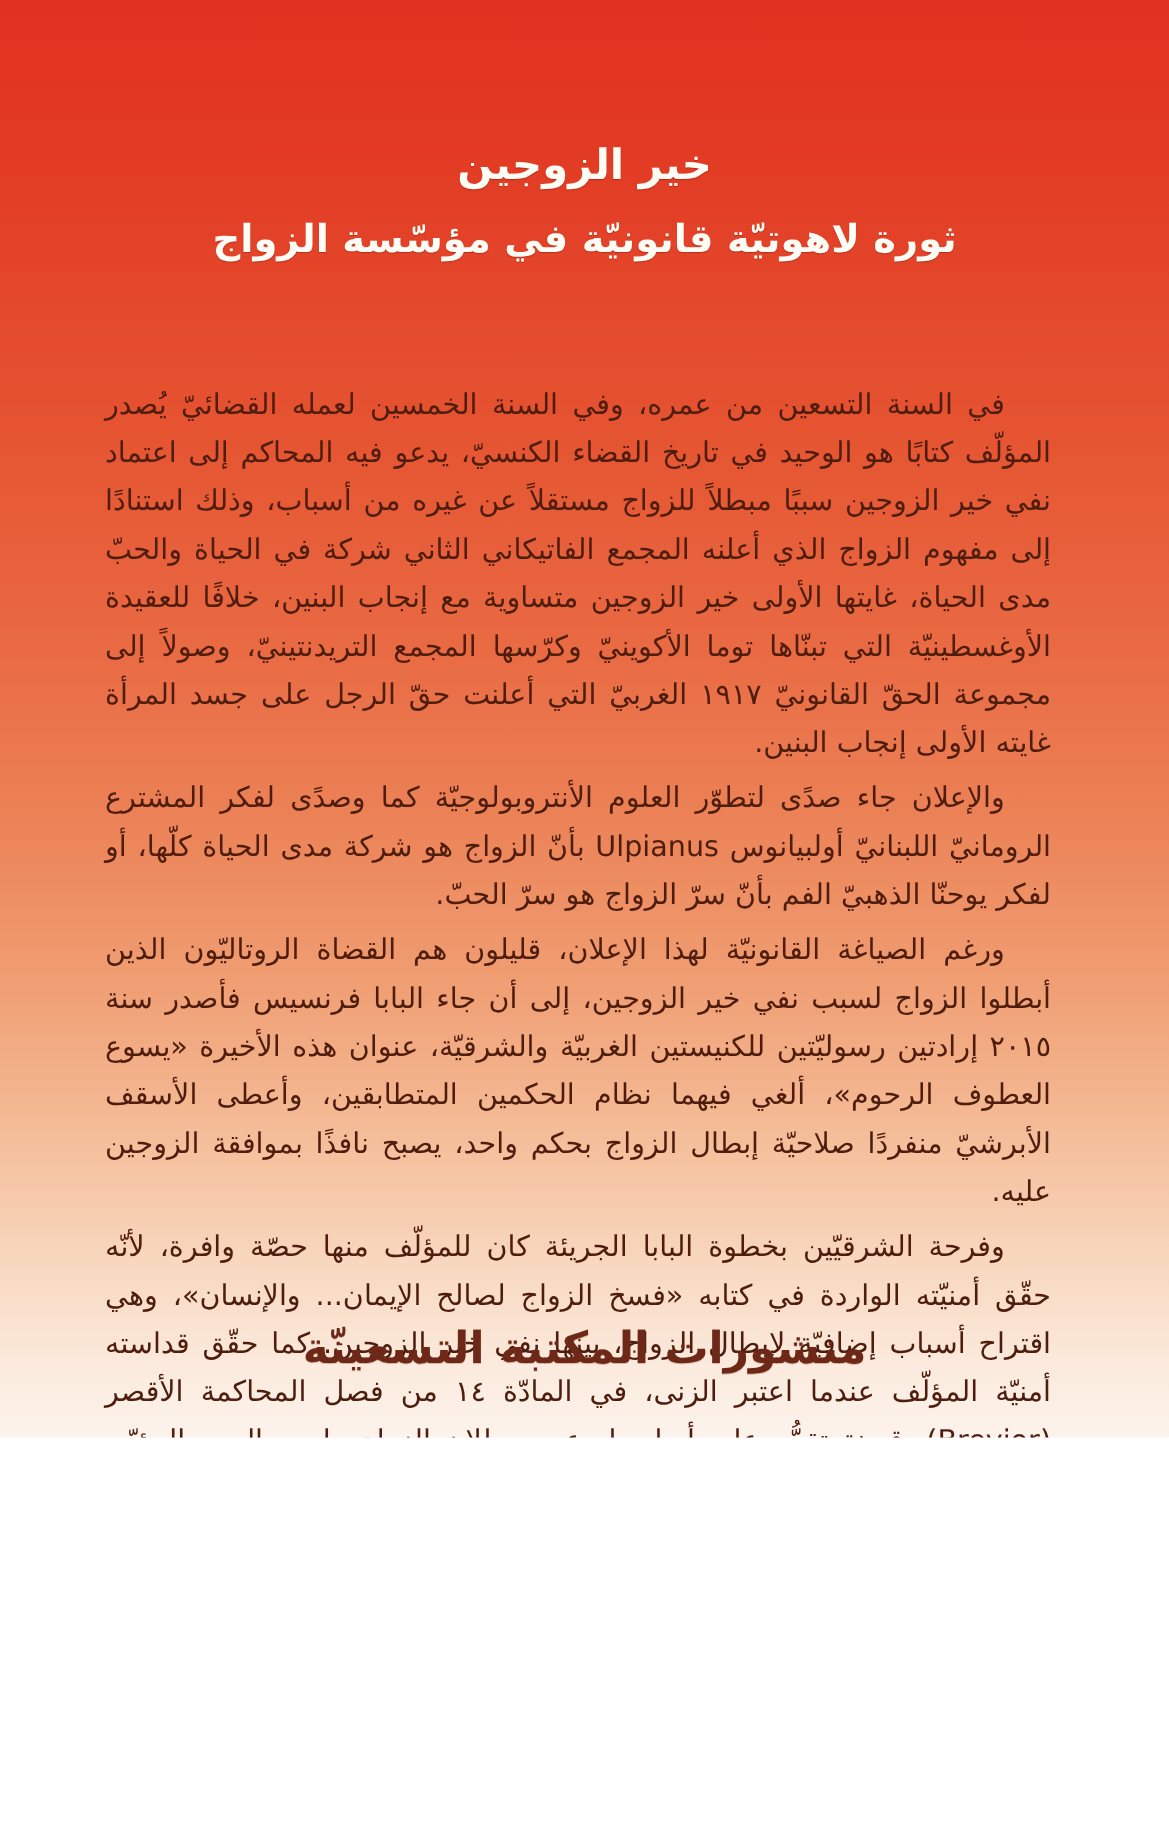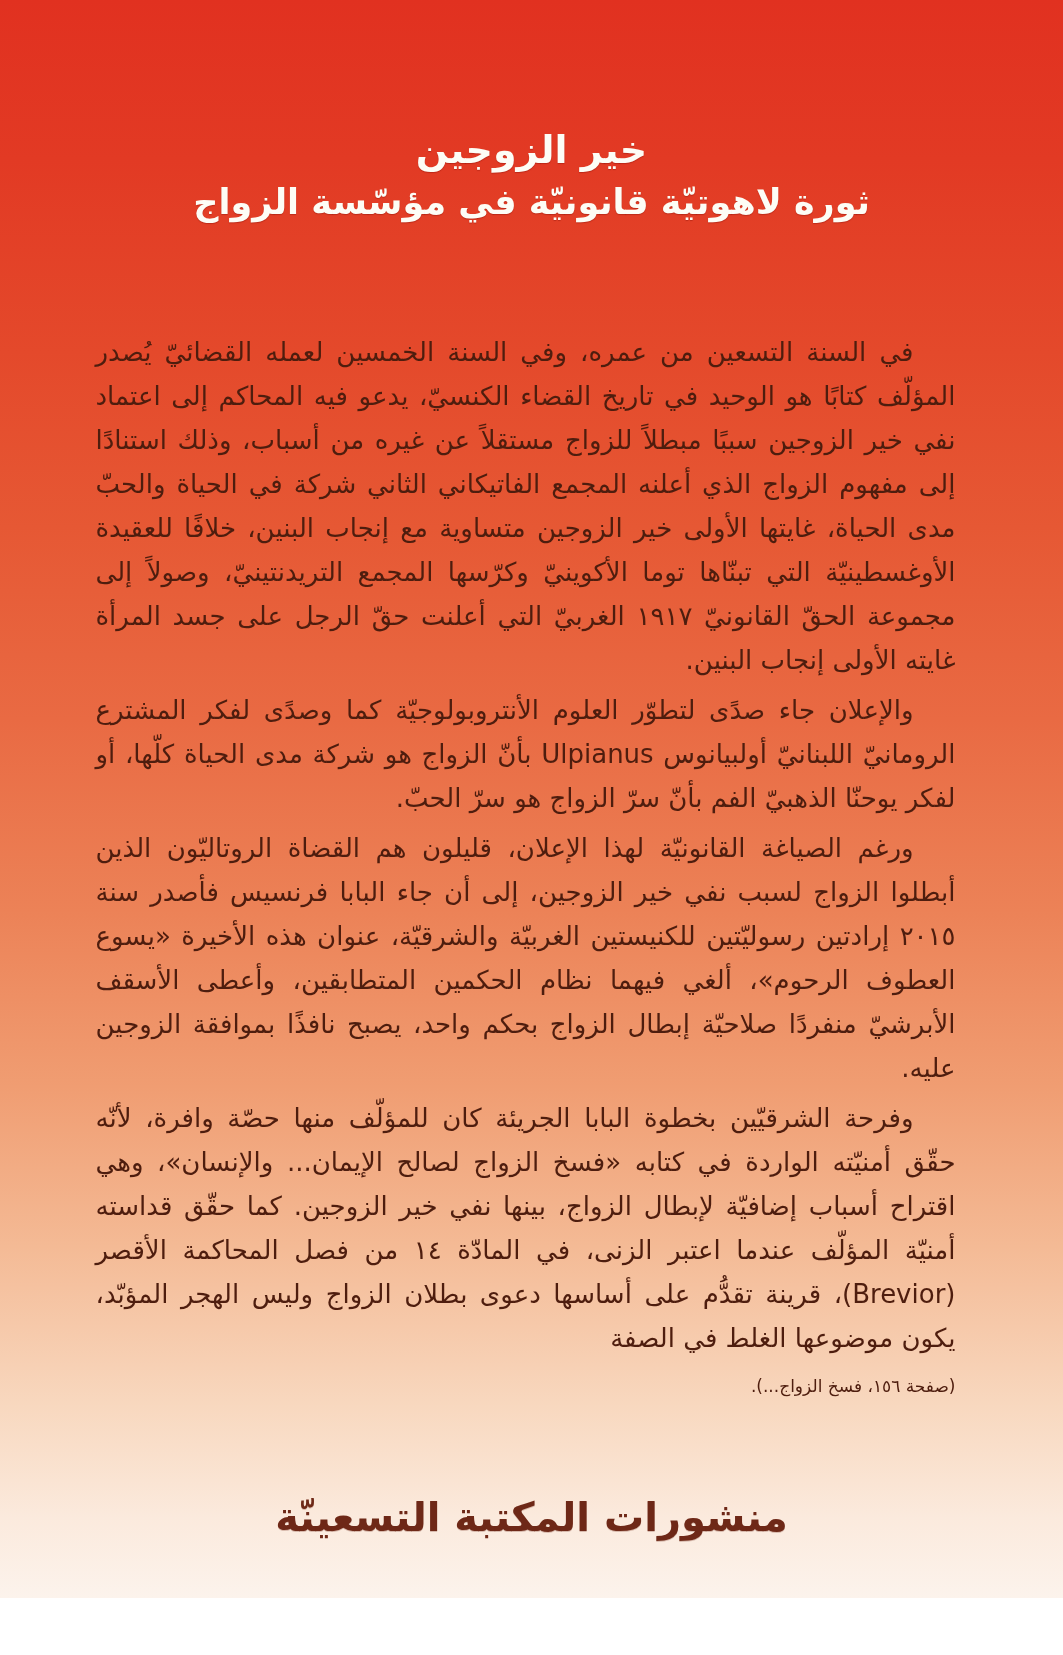--- a/index.html
+++ b/index.html
@@ -3,21 +3,21 @@
 <meta charset="utf-8">
 <style>
   html, body {
     margin: 0;
     padding: 0;
     font-family: "DejaVu Sans", sans-serif;
   }
   .page {
     position: relative;
     width: 1063px;
-    height: 1598px;
+    height: 1307px;
     margin: 0 auto;
     overflow: hidden;
     direction: rtl;
     background: linear-gradient(180deg,
       #e13120 0%,
       #e23a24 10%,
       #e4492b 22%,
       #e65834 33%,
       #e96a43 45%,
       #ec8257 57%,
@@ -33,21 +33,21 @@
     color: #fdfdf6;
   }
   .book-title {
     margin: 0;
     font-size: 38px;
     font-weight: bold;
     letter-spacing: 1px;
     text-shadow: 0 1px 1px rgba(120,10,0,0.35);
   }
   .book-subtitle {
-    margin: 10px 0 0 0;
+    margin: 26px 0 0 0;
     font-size: 35px;
     font-weight: bold;
     letter-spacing: 1px;
     text-shadow: 0 1px 1px rgba(120,10,0,0.35);
   }
   .body-text {
     width: 872px;
     margin: 108px auto 0 auto;
     color: #4e1d0e;
     font-size: 26px;

